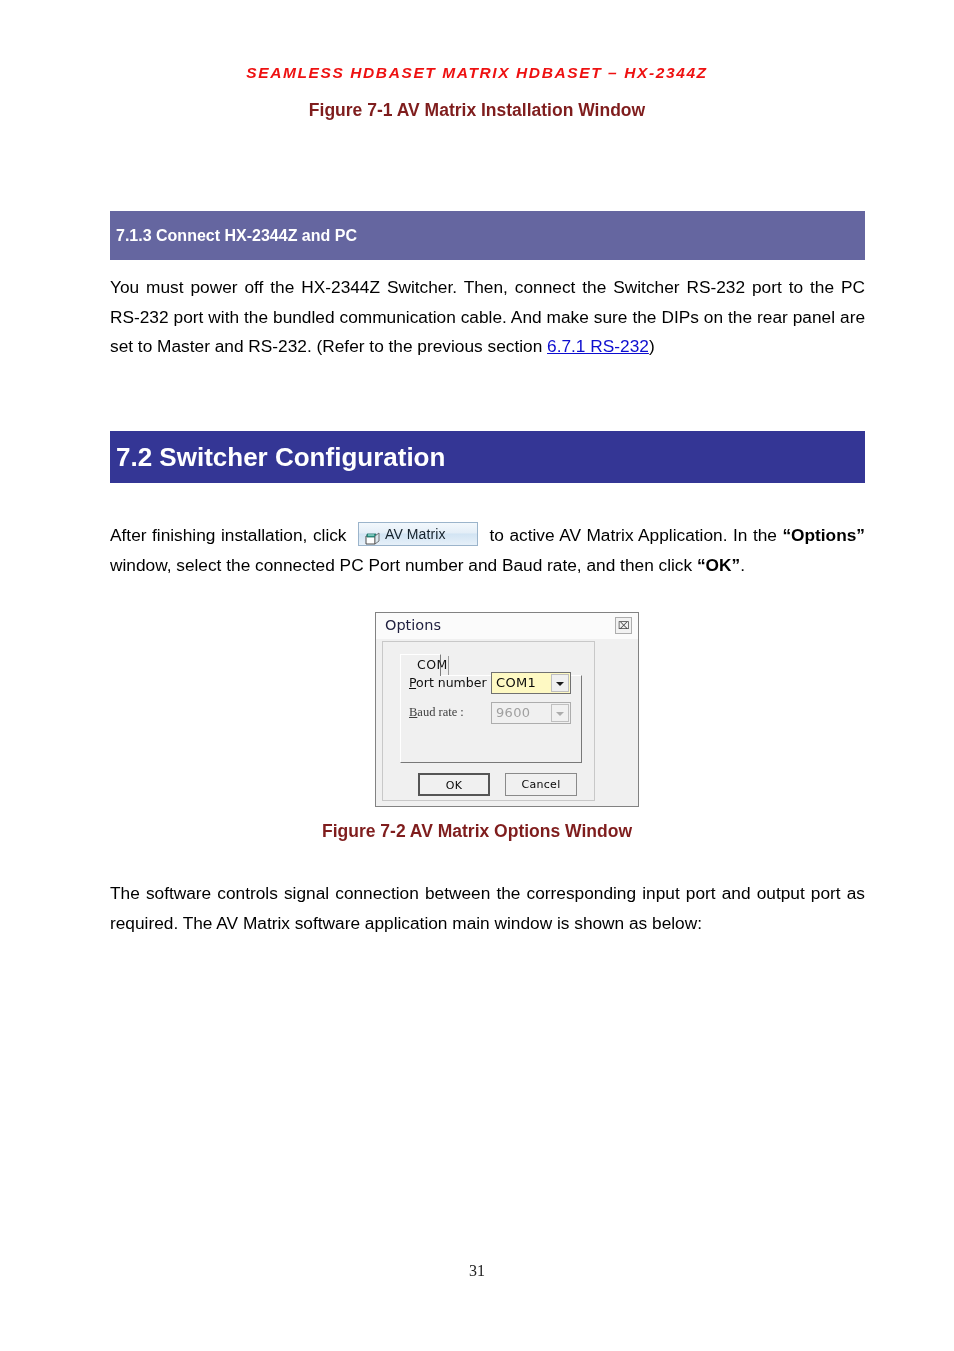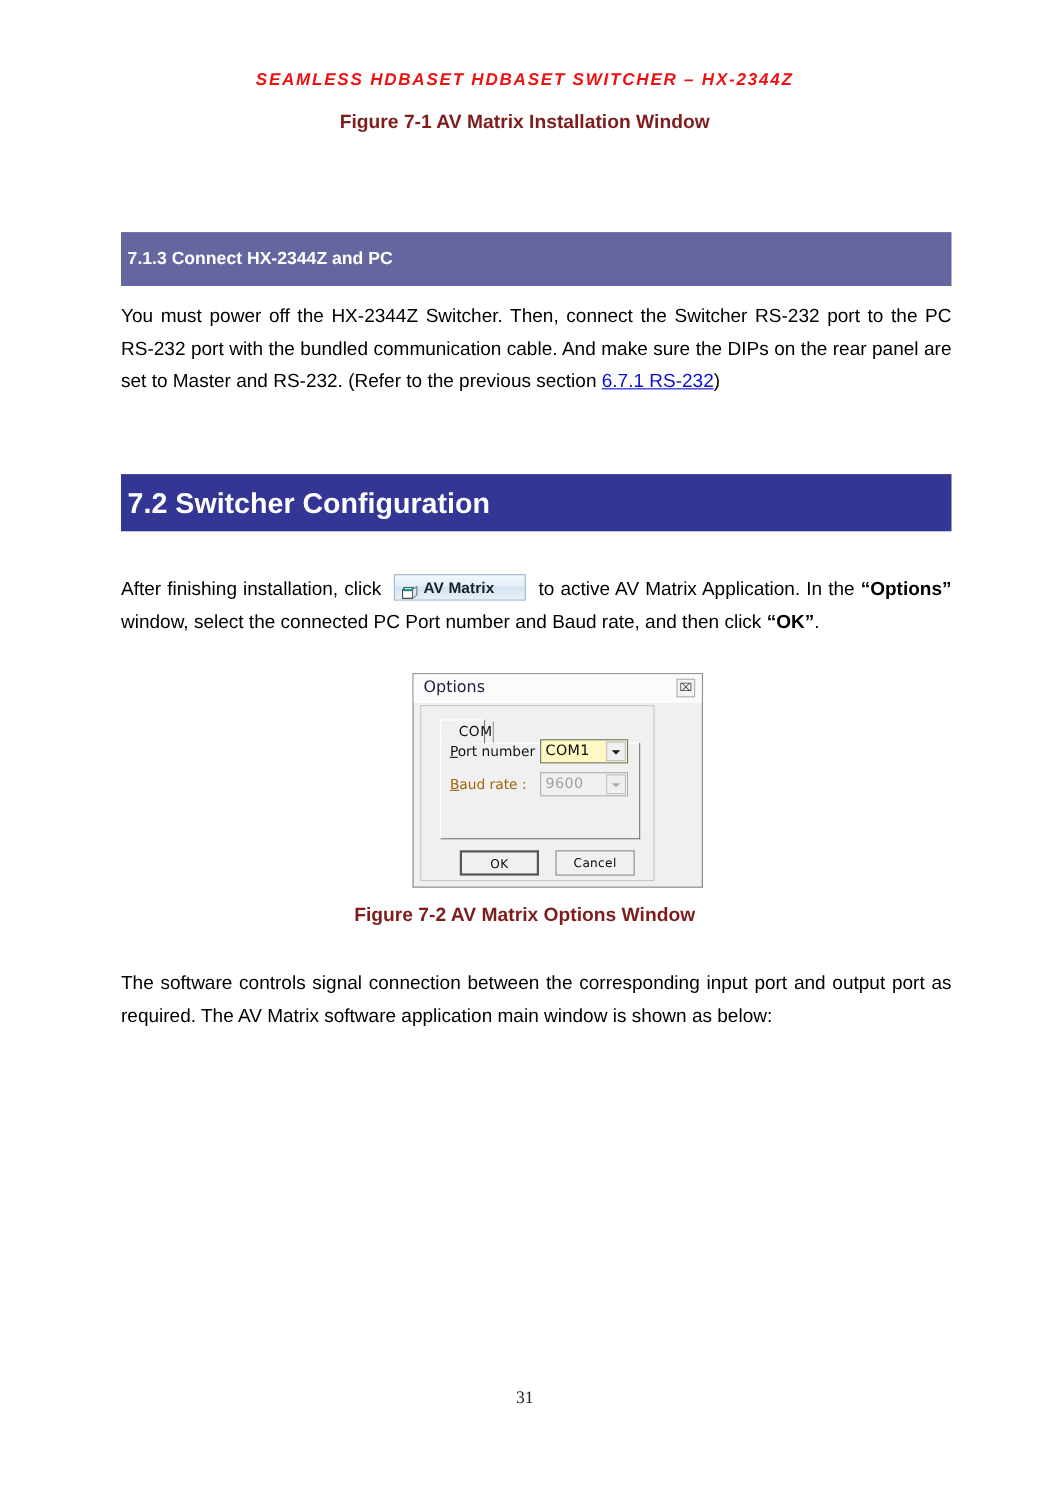--- a/index.html
+++ b/index.html
@@ -117,21 +117,21 @@
     top: 4px;
     width: 16px;
     height: 15px;
   }
   .avmatrix-btn .lbl {
     position: absolute;
     left: 26px;
     top: 2px;
     font-size: 14px;
     line-height: 19px;
-    font-weight: bold;
+    font-weight: normal;
     color: #15212B;
     font-family: "Liberation Sans", sans-serif;
     letter-spacing: 0.1px;
   }
 
   
   .dialog {
     position: absolute;
     left: 375px;
     top: 612px;
@@ -240,21 +240,21 @@
   #row-baud { top: 48px; }
 
   .field-label {
     position: absolute;
     left: 0;
     top: 3px;
     font-size: 12.5px;
     color: #101010;
     white-space: nowrap;
   }
-  .field-label.disabled { color: #a16207; }
+  .field-label.disabled { color: #404040; font-family: Liberation Serif, serif; }
   .field-label u { text-decoration: underline; }
 
   .combo {
     position: absolute;
     left: 82px;
     top: 0;
     width: 80px;
     height: 22px;
     background: #fef9c3;
     border: 1px solid #717171;
@@ -323,21 +323,21 @@
     font-family: "Liberation Serif", serif;
     font-size: 16px;
     color: #222;
   }
 </style>
 </head>
 <body>
 
 <div class="page">
 
-  <div class="running-header">SEAMLESS  HDBASET  HDBASET  SWITCHER  –  HX-2344Z</div>
+  <div class="running-header">SEAMLESS  HDBASET  MATRIX  HDBASET  –  HX-2344Z</div>
 
   <div class="figure-caption" id="fig1-caption">Figure 7-1 AV Matrix Installation Window</div>
 
   <div class="bar bar-sub">
     <span>7.1.3 Connect HX-2344Z and PC</span>
   </div>
 
   <p class="para" id="para-connect"><span>You must power off the HX-2344Z Switcher. Then, connect the Switcher RS-232 port to the PC RS-232 port with the bundled communication cable. And make sure the DIPs on the rear panel are set to Master and RS-232. (Refer to the previous section </span><a class="doclink" href="#">6.7.1 RS-232</a><span>)</span></p>
 
   <div class="bar bar-main">

